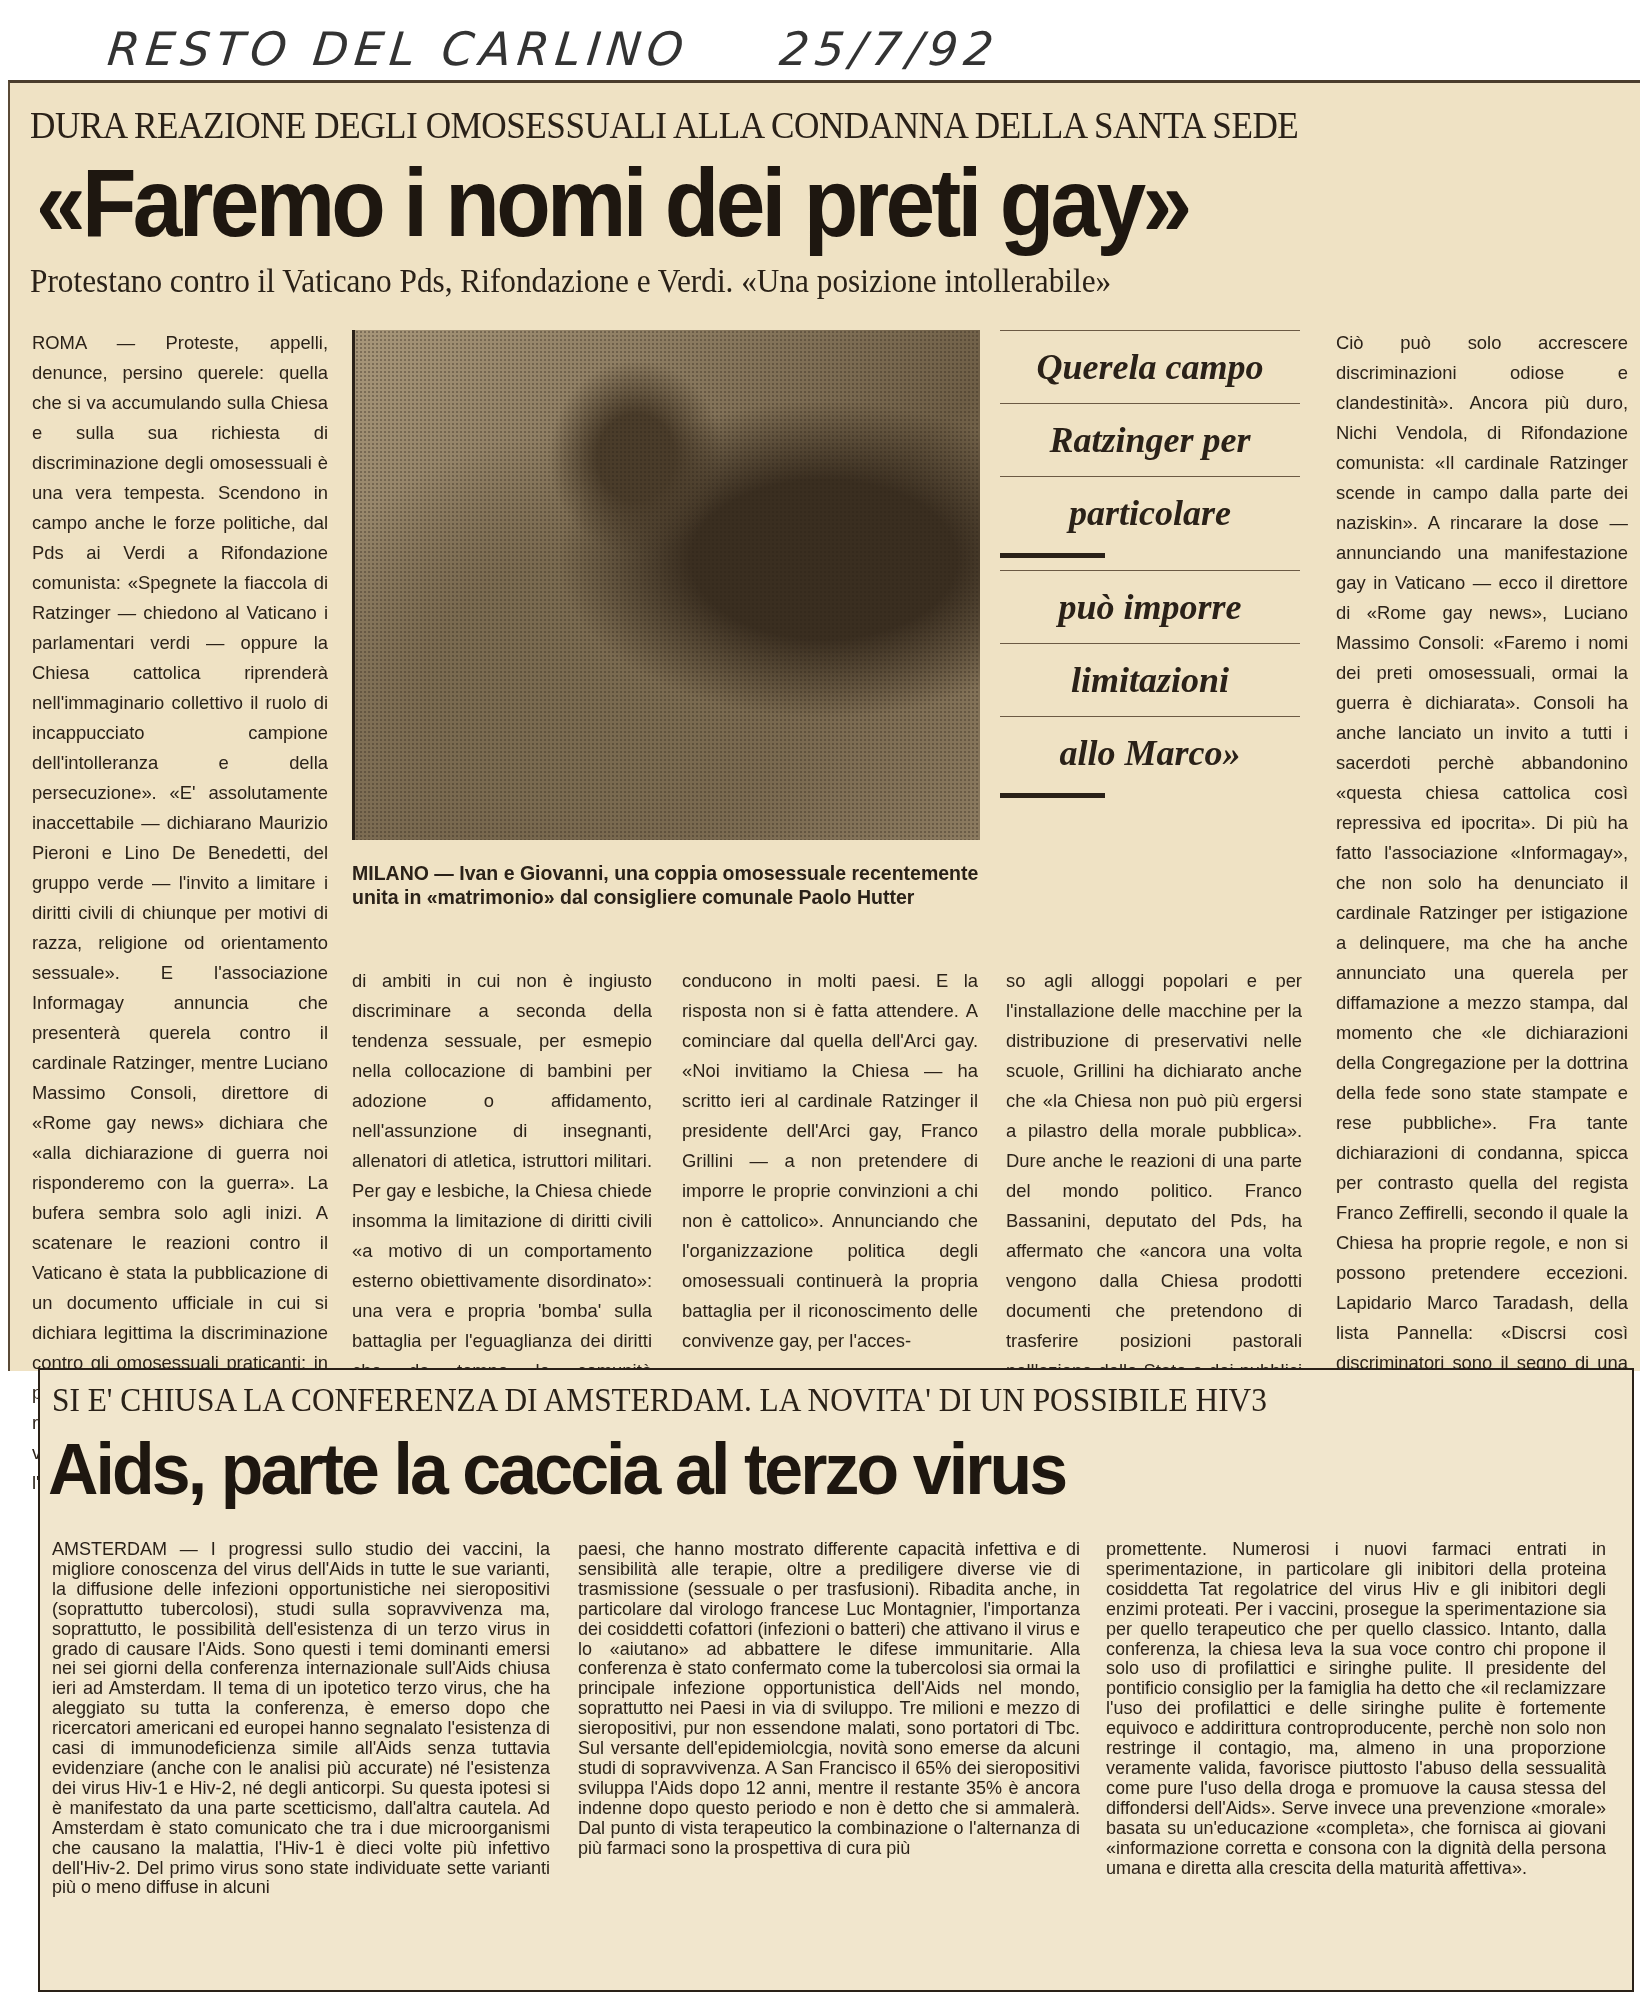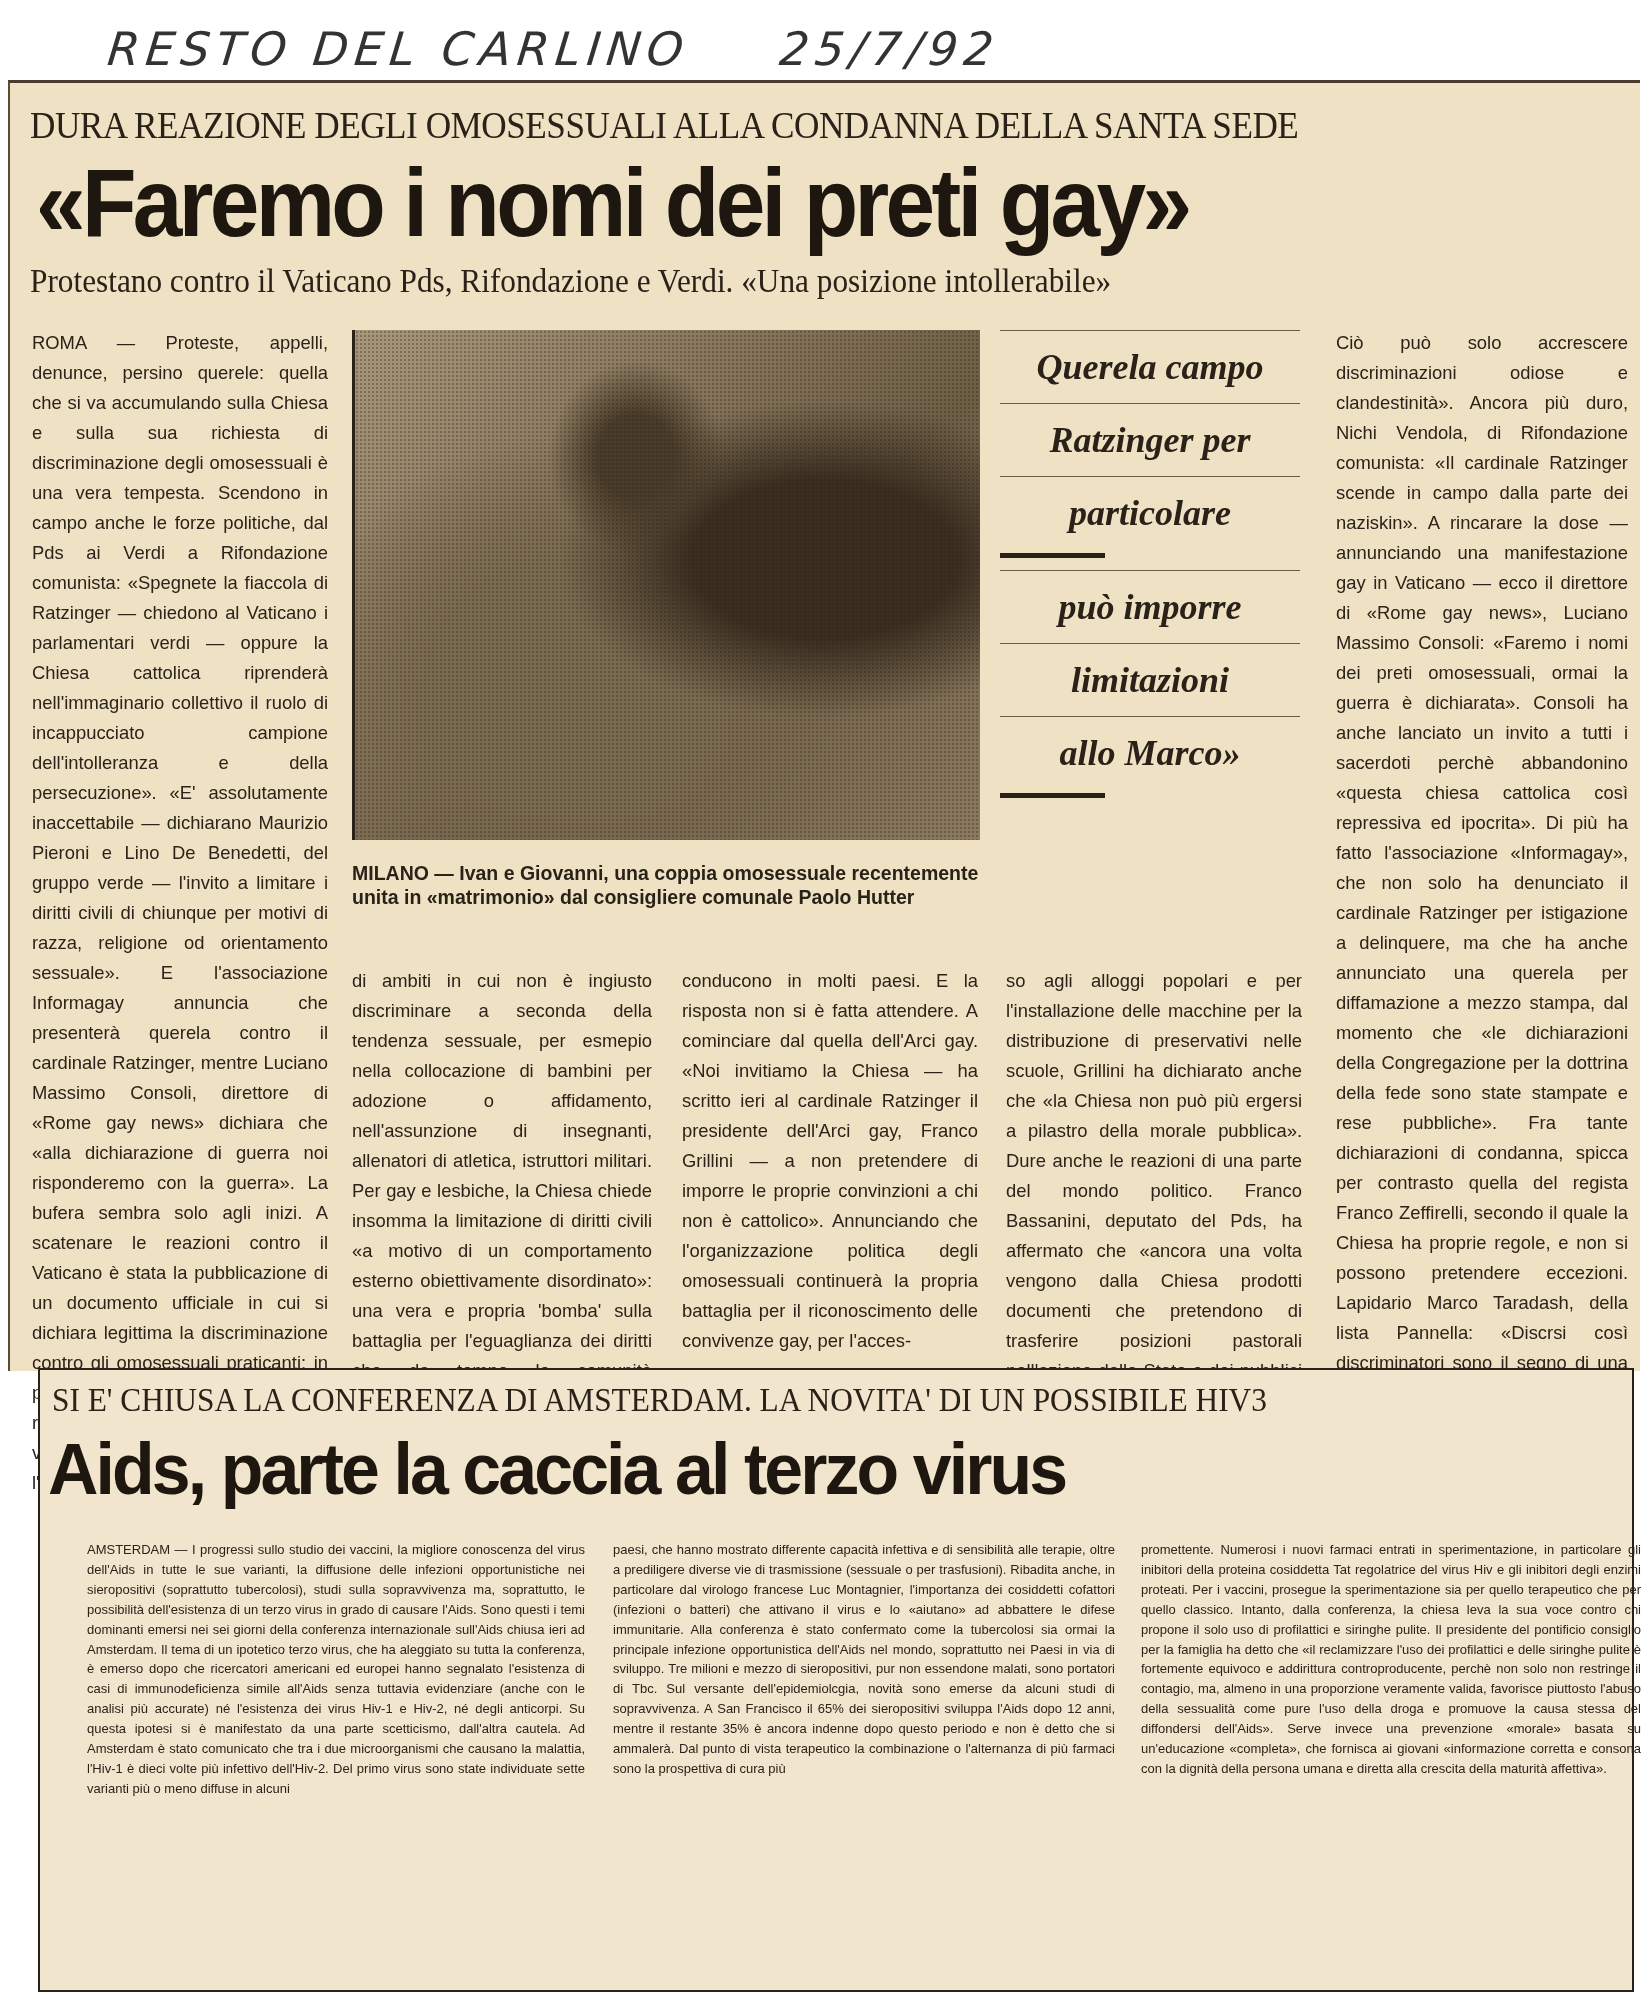--- a/index.html
+++ b/index.html
@@ -16,21 +16,21 @@
     radial-gradient(ellipse at 35% 70%, #7a6a50 0 25%, transparent 50%),
     linear-gradient(135deg,#a8977a,#6e5e46 60%,#8c7b60);border-left:3px solid #2a2118;}
   .photo::after{content:"";position:absolute;inset:0;background-image:radial-gradient(#2a211855 1px,transparent 1.4px);background-size:4px 4px;}
   .caption{position:absolute;left:352px;top:862px;width:630px;font-weight:bold;font-size:19.5px;line-height:23.5px;color:#2a2118;}
   .pullquote{position:absolute;left:1000px;top:330px;width:300px;}
   .pq-line{height:72px;border-top:1px solid #6b5a44;display:flex;align-items:center;justify-content:center;font-family:"Liberation Serif",serif;font-style:italic;font-weight:bold;font-size:36px;color:#2a2118;white-space:nowrap;}
   .pq-bar{width:105px;height:5px;background:#2a2118;margin:4px 0 12px 0;}
   .aids-box{position:absolute;left:38px;top:1368px;width:1592px;height:620px;border:2px solid #2a2118;background:#f1e6cd;}
   .aids-kicker{position:absolute;left:52px;top:1382px;font-family:"Liberation Serif",serif;font-size:33px;color:#2a2118;white-space:nowrap;transform:scaleX(0.95);transform-origin:left;}
   .aids-headline{position:absolute;left:48px;top:1428px;font-weight:bold;font-size:72px;letter-spacing:-3px;color:#1e1710;white-space:nowrap;transform:scaleX(0.97);transform-origin:left;}
-  .acol{position:absolute;top:1540px;font-size:13px;line-height:19.9px;text-align:justify;color:#2b2219;margin-left:35px;}
+  .acol{position:absolute;top:1540px;font-size:18px;line-height:19.9px;text-align:justify;color:#2b2219;}
 </style>
 </head>
 <body>
 
 <div class="handwritten">
   <span>RESTO DEL CARLINO</span>
   <span style="margin-left:70px">25/7/92</span>
 </div>
 
 <div class="clipping"></div>

